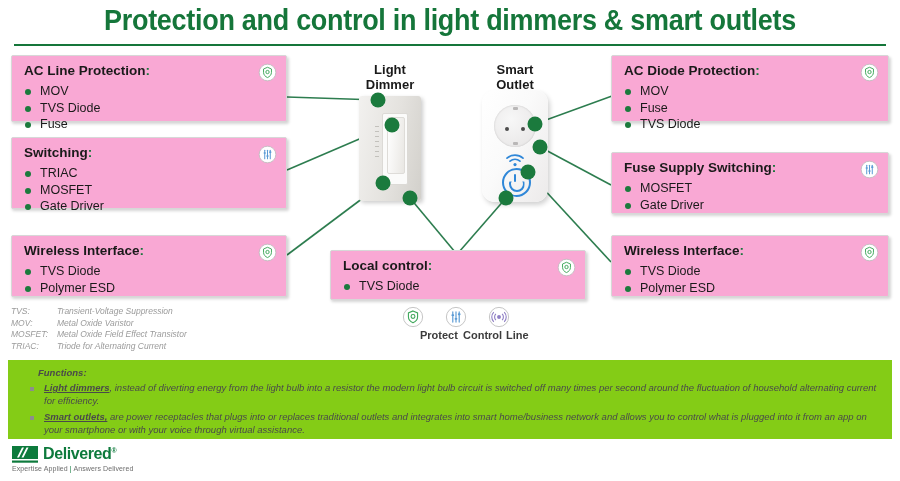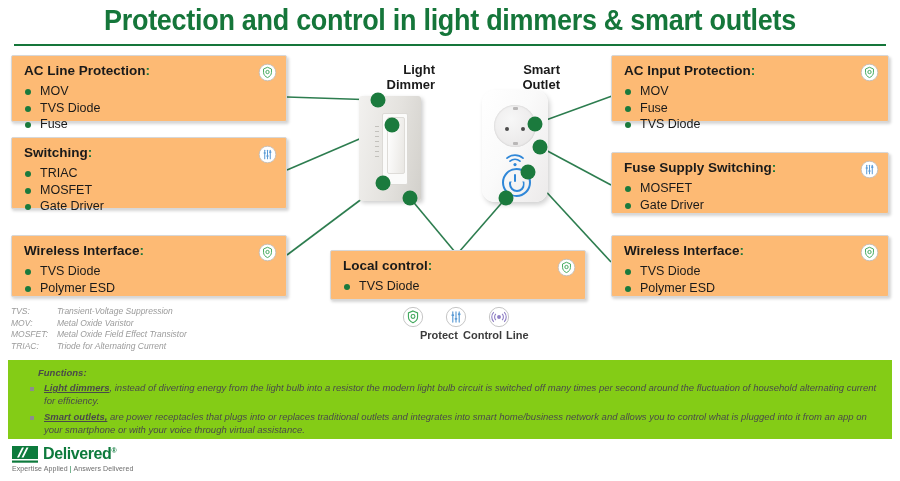--- a/index.html
+++ b/index.html
@@ -29,21 +29,21 @@
     position:absolute;left:14px;top:44px;width:872px;height:2px;
     background:#15763a;
   }
 
   
   #wires{position:absolute;left:0;top:0;width:900px;height:481px;pointer-events:none;}
 
   
   .card{
     position:absolute;
-    background:#fdba74;
+    background:#f9a8d4;
     border:1px solid #d7d7d7;
     border-radius:2px;
     box-shadow:1.5px 2px 3px rgba(0,0,0,0.17);
     box-sizing:border-box;
   }
   .card-title{
     position:absolute;left:12px;top:7px;
     font-size:13.5px;font-weight:bold;color:#1a1a1a;
     white-space:nowrap;
   }
@@ -66,21 +66,21 @@
     background:#1b7a3d;
   }
   .card-icon{
     position:absolute;right:9px;top:7px;
     width:19px;height:19px;
   }
 
   
   .dev-label{
     position:absolute;
-    text-align:right;
+    text-align:center;
     font-size:13px;font-weight:bold;color:#1a1a1a;
     line-height:15px;
     white-space:pre-line;
   }
 
   
   .device{position:absolute;}
 
   
   .dimmer-plate{
@@ -278,21 +278,21 @@
           <circle cx="12" cy="11.4" r="2.1" fill="none" stroke="#3ea75a" stroke-width="1.2"></circle>
         </svg>
     </span>
     <ul class="card-list">
       <li>TVS Diode</li>
       <li>Polymer ESD</li>
     </ul>
   </div>
 
   <div class="card" style="left:611px;top:55px;width:278px;height:67px;">
-    <div class="card-title"><span>AC Input Protection</span><span class="colon">:</span></div>
+    <div class="card-title"><span>AC Diode Protection</span><span class="colon">:</span></div>
     <span class="card-icon">
       <svg viewBox="0 0 24 24" width="19" height="19">
           <circle cx="12" cy="12" r="10.5" fill="#fff" stroke="#b9b9b9" stroke-width="1"></circle>
           <path d="M12 5.4 L17 7.6 v4.2 c0 3.2 -2.2 5.4 -5 6.6 c-2.8 -1.2 -5 -3.4 -5 -6.6 V7.6 Z" fill="none" stroke="#3ea75a" stroke-width="1.2"></path>
           <circle cx="12" cy="11.4" r="2.1" fill="none" stroke="#3ea75a" stroke-width="1.2"></circle>
         </svg>
     </span>
     <ul class="card-list">
       <li>MOV</li>
       <li>Fuse</li>

